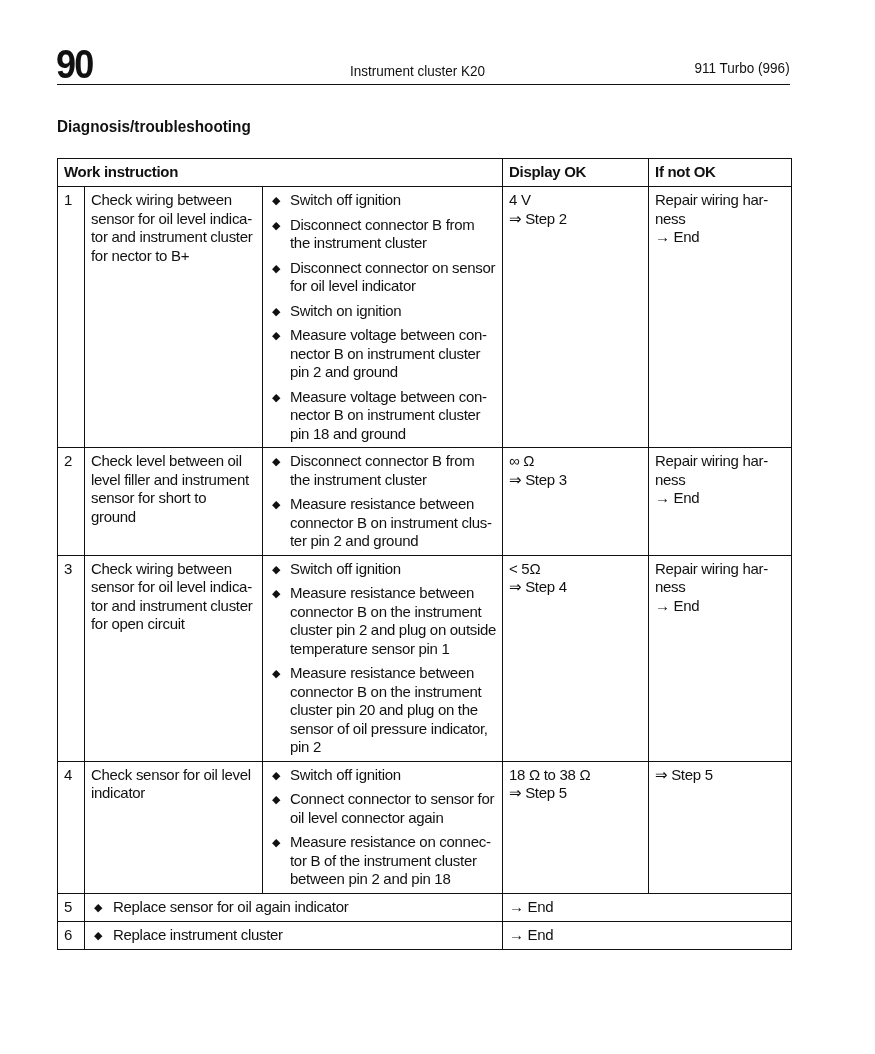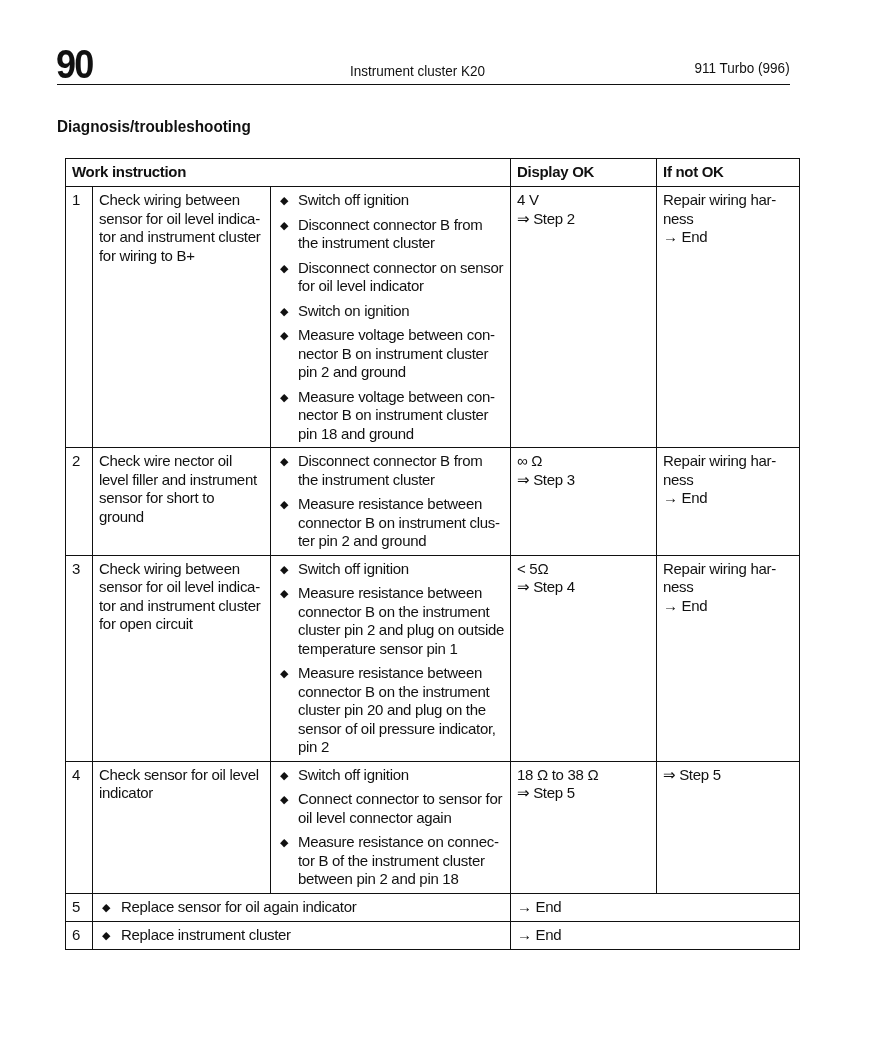--- a/index.html
+++ b/index.html
@@ -25,21 +25,21 @@
   .header-rule {
     position: absolute; left: 57px; top: 84px; width: 733px; height: 0;
     border-top: 1.5px solid #111;
   }
   .section-title {
     position: absolute; left: 57px; top: 117px;
     font-size: 17px; font-weight: bold; line-height: 20px;
     transform: scaleX(0.9); transform-origin: left top;
   }
   table.diag {
-    position: absolute; left: 65px; top: 158px; width: 734px;
+    position: absolute; left: 57px; top: 158px; width: 734px;
     border-collapse: collapse; table-layout: fixed;
     font-size: 15px; line-height: 18.5px; border-radius: 18px;
   }
   table.diag td, table.diag th {
     border: 1.3px solid #111; vertical-align: top; text-align: left;
     padding: 4px 5px 4px 6px;
   }
   table.diag th { font-weight: bold; padding-top: 4px; padding-bottom: 4px; height: 19px; }
   .cond { letter-spacing: -0.3px; }
   ul.steps { list-style: none; margin: 0; padding: 0; }
@@ -76,21 +76,21 @@
     <th class="cond">Display OK</th>
     <th class="cond">If not OK</th>
   </tr>
 
   <tr style="height:258px">
     <td class="cond">1</td>
     <td class="cond">
       <span class="line">Check wiring between</span>
       <span class="line">sensor for oil level indica-</span>
       <span class="line">tor and instrument cluster</span>
-      <span class="line">for wiring to B+</span>
+      <span class="line">for nector to B+</span>
     </td>
     <td class="cond">
       <ul class="steps">
         <li><span class="bullet">◆</span><span>Switch off ignition</span></li>
         <li>
               <span class="bullet">◆</span>
               <span class="line">Disconnect connector B from</span>
               <span class="line">the instrument cluster</span>
             </li>
         <li>
@@ -120,21 +120,21 @@
     <td class="cond">
       <span class="line">Repair wiring har-</span>
       <span class="line">ness</span>
       <span class="line">→ End</span>
     </td>
   </tr>
 
   <tr style="height:107px">
     <td class="cond">2</td>
     <td class="cond">
-      <span class="line">Check wire nector oil</span>
+      <span class="line">Check level between oil</span>
       <span class="line">level filler and instrument</span>
       <span class="line">sensor for short to</span>
       <span class="line">ground</span>
     </td>
     <td class="cond">
       <ul class="steps">
         <li>
               <span class="bullet">◆</span>
               <span class="line">Disconnect connector B from</span>
               <span class="line">the instrument cluster</span>

